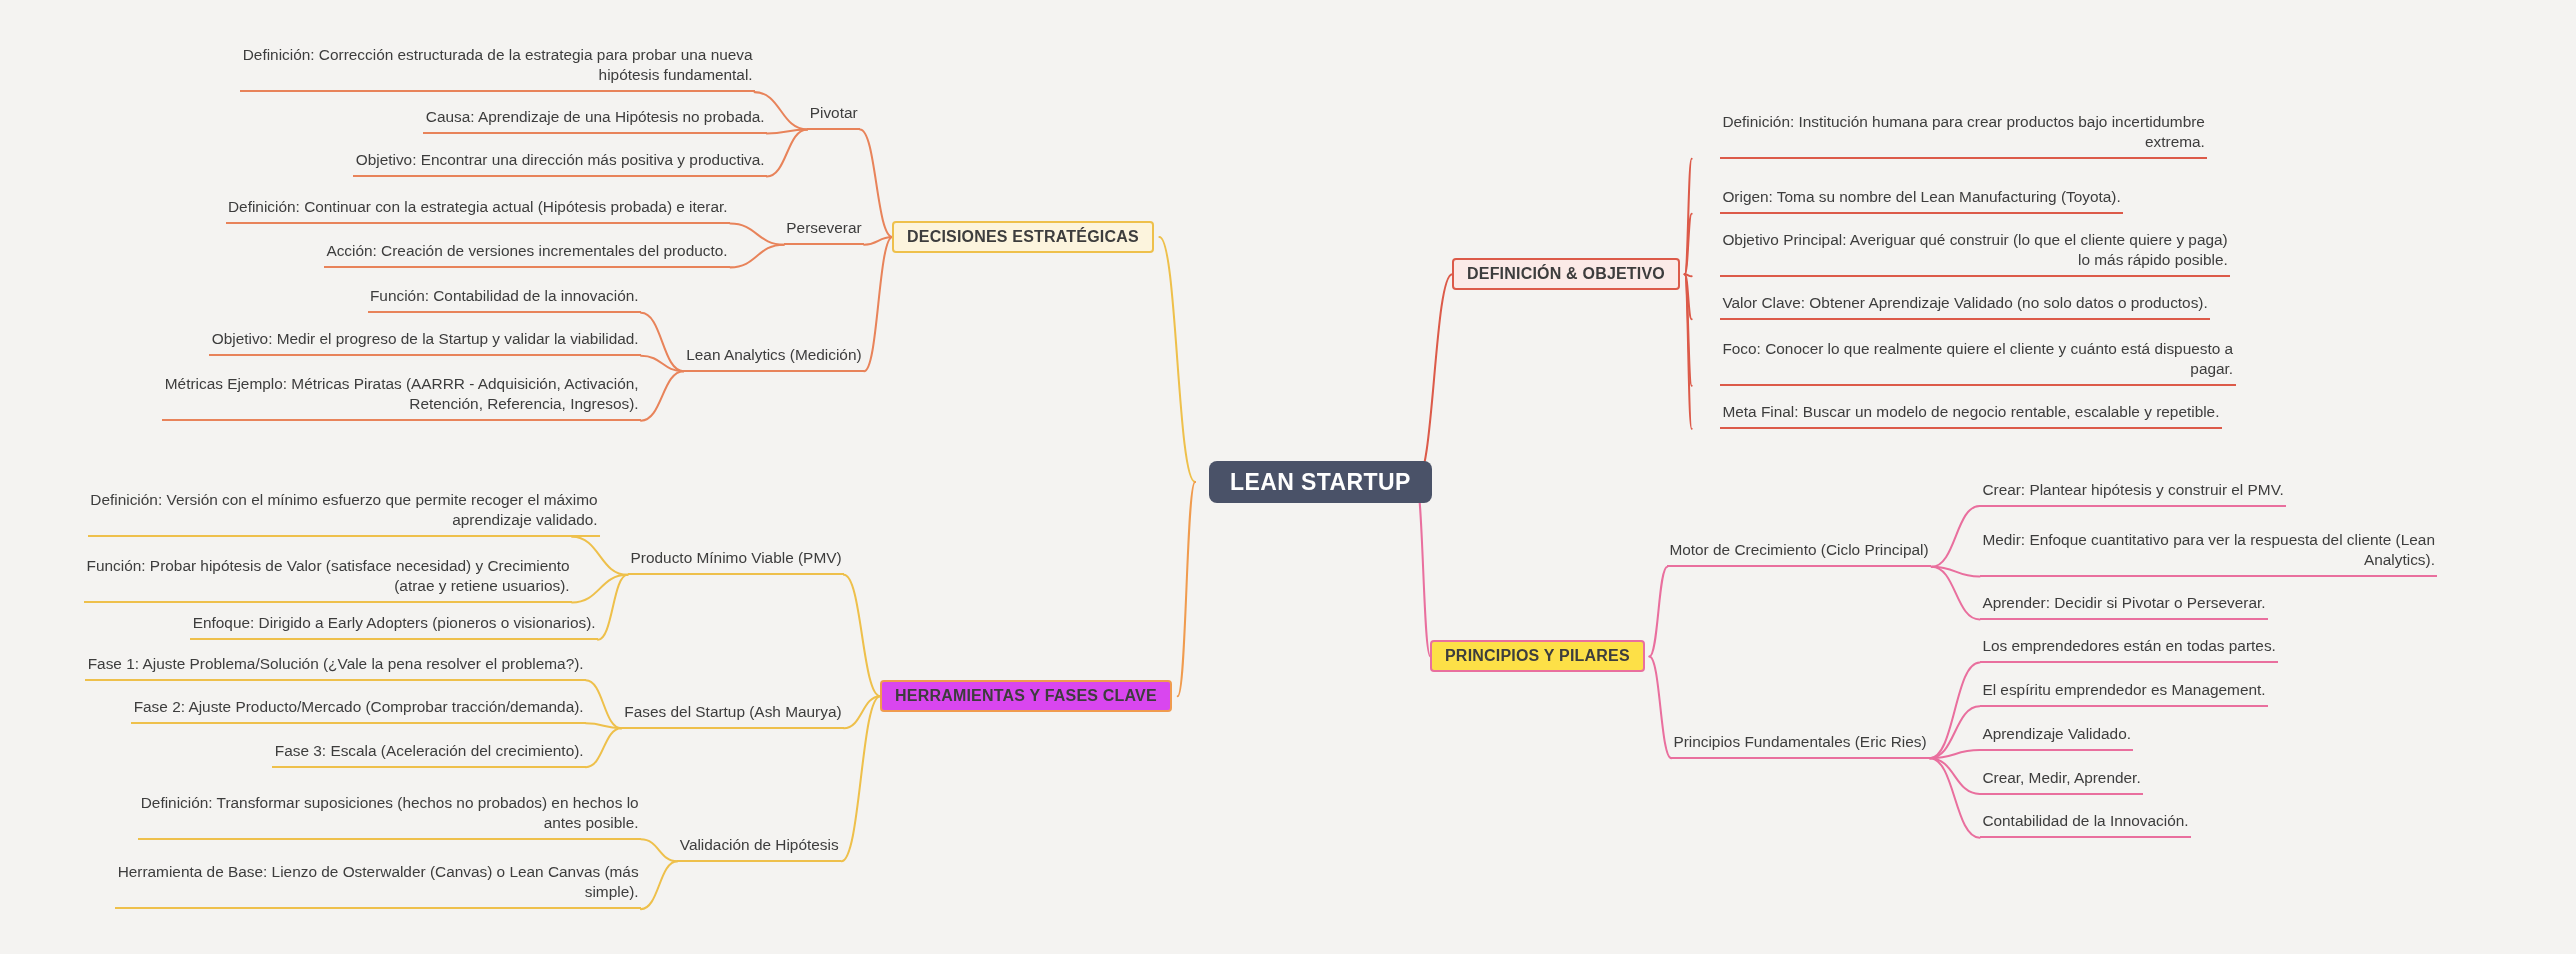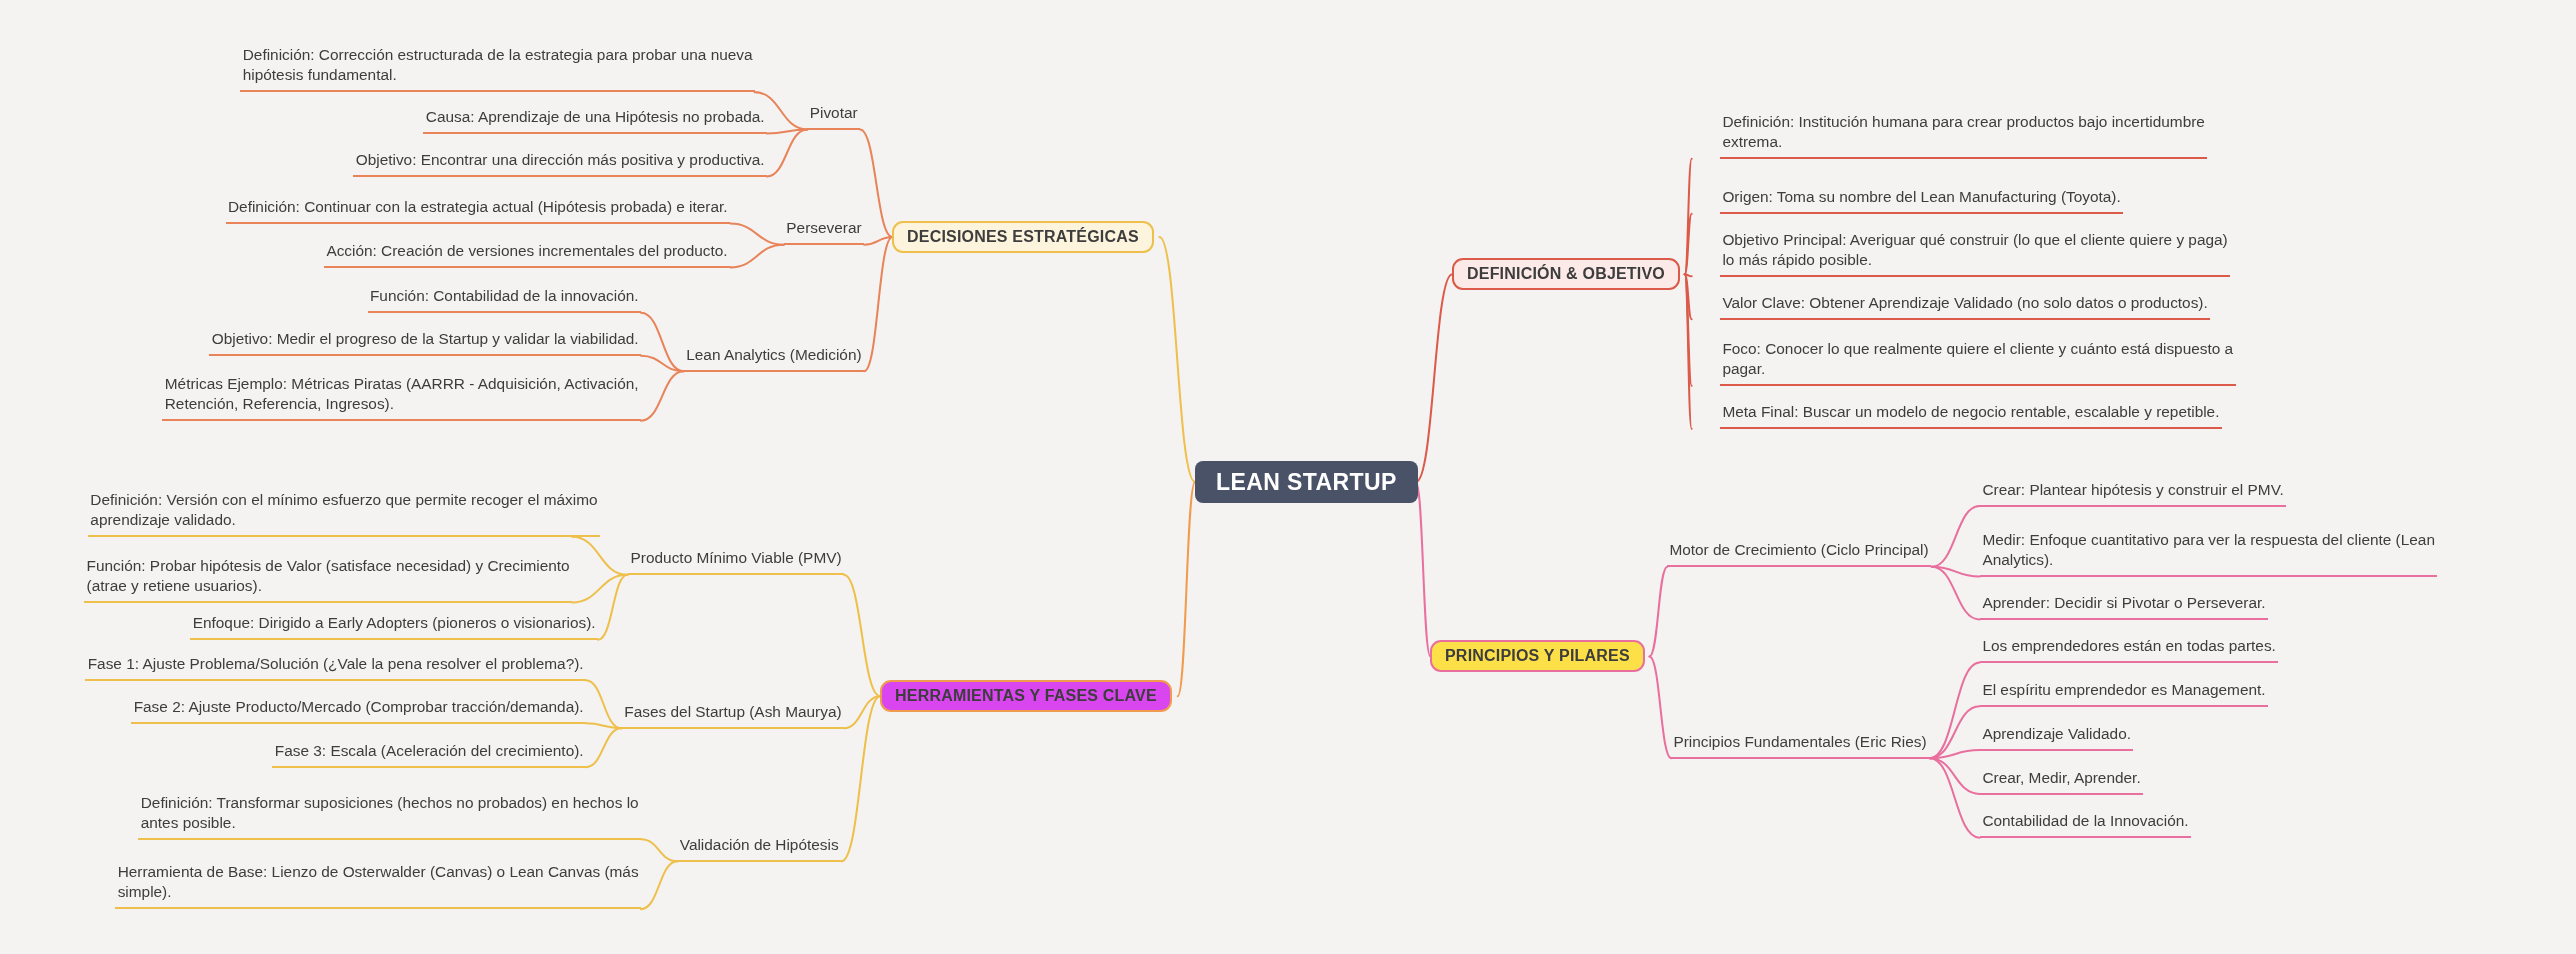--- a/index.html
+++ b/index.html
@@ -10,35 +10,35 @@
     --definicion:#dc5a49; --principios:#e96f9e;
   }
   html,body{margin:0;padding:0;background:var(--background);}
   body{font-family:"Liberation Sans","DejaVu Sans",sans-serif;}
   #canvas{position:relative;width:2576px;height:955px;overflow:hidden;background:var(--background);}
   #links{position:absolute;left:0;top:0;width:2576px;height:955px;}
 
   .root{
     position:absolute;background:var(--root_bg);color:#ffffff;
     font-size:23px;font-weight:bold;line-height:26px;
-    padding:8px 21px;border-radius:8px;letter-spacing:0.4px;z-index:2;
+    padding:8px 21px;border-radius:8px;letter-spacing:0.4px;z-index:2;margin-left:14px;
   }
   .box{
     position:absolute;font-size:16px;font-weight:bold;line-height:18px;
-    color:var(--text);padding:4.9px 13px;border:2.4px solid;border-radius:11px;
+    color:var(--text);padding:4.9px 13px;border:2.4px solid;border-radius:4px;
     letter-spacing:0.2px;z-index:2;white-space:nowrap;
   }
   .bx-def{border-color:var(--definicion);background:#fbeae7;}
   .bx-pri{border-color:var(--principios);background:#fde047;}
   .bx-dec{border-color:var(--decisiones);background:#fcf4dd;}
   .bx-her{border-color:var(--herramientas);background:#d946ef;}
 
   .node{
     position:absolute;font-size:15.4px;line-height:20px;color:var(--text);
-    padding:0 2.4px 4.9px 2.4px;border-bottom:2.4px solid;white-space:pre-line;z-index:2;
+    padding:0 2.4px 4.9px 2.4px;border-bottom:2.4px solid;white-space:pre-line;z-index:2;text-align:right;
   }
   .u-def{border-bottom-color:var(--definicion);margin-left:28px;}
   .u-pri{border-bottom-color:var(--principios);}
   .u-dec-sub{border-bottom-color:var(--decisiones_sub);}
   .u-her-sub{border-bottom-color:var(--herramientas_sub);}
 </style>
 </head>
 <body>
 
 <div id="canvas">

